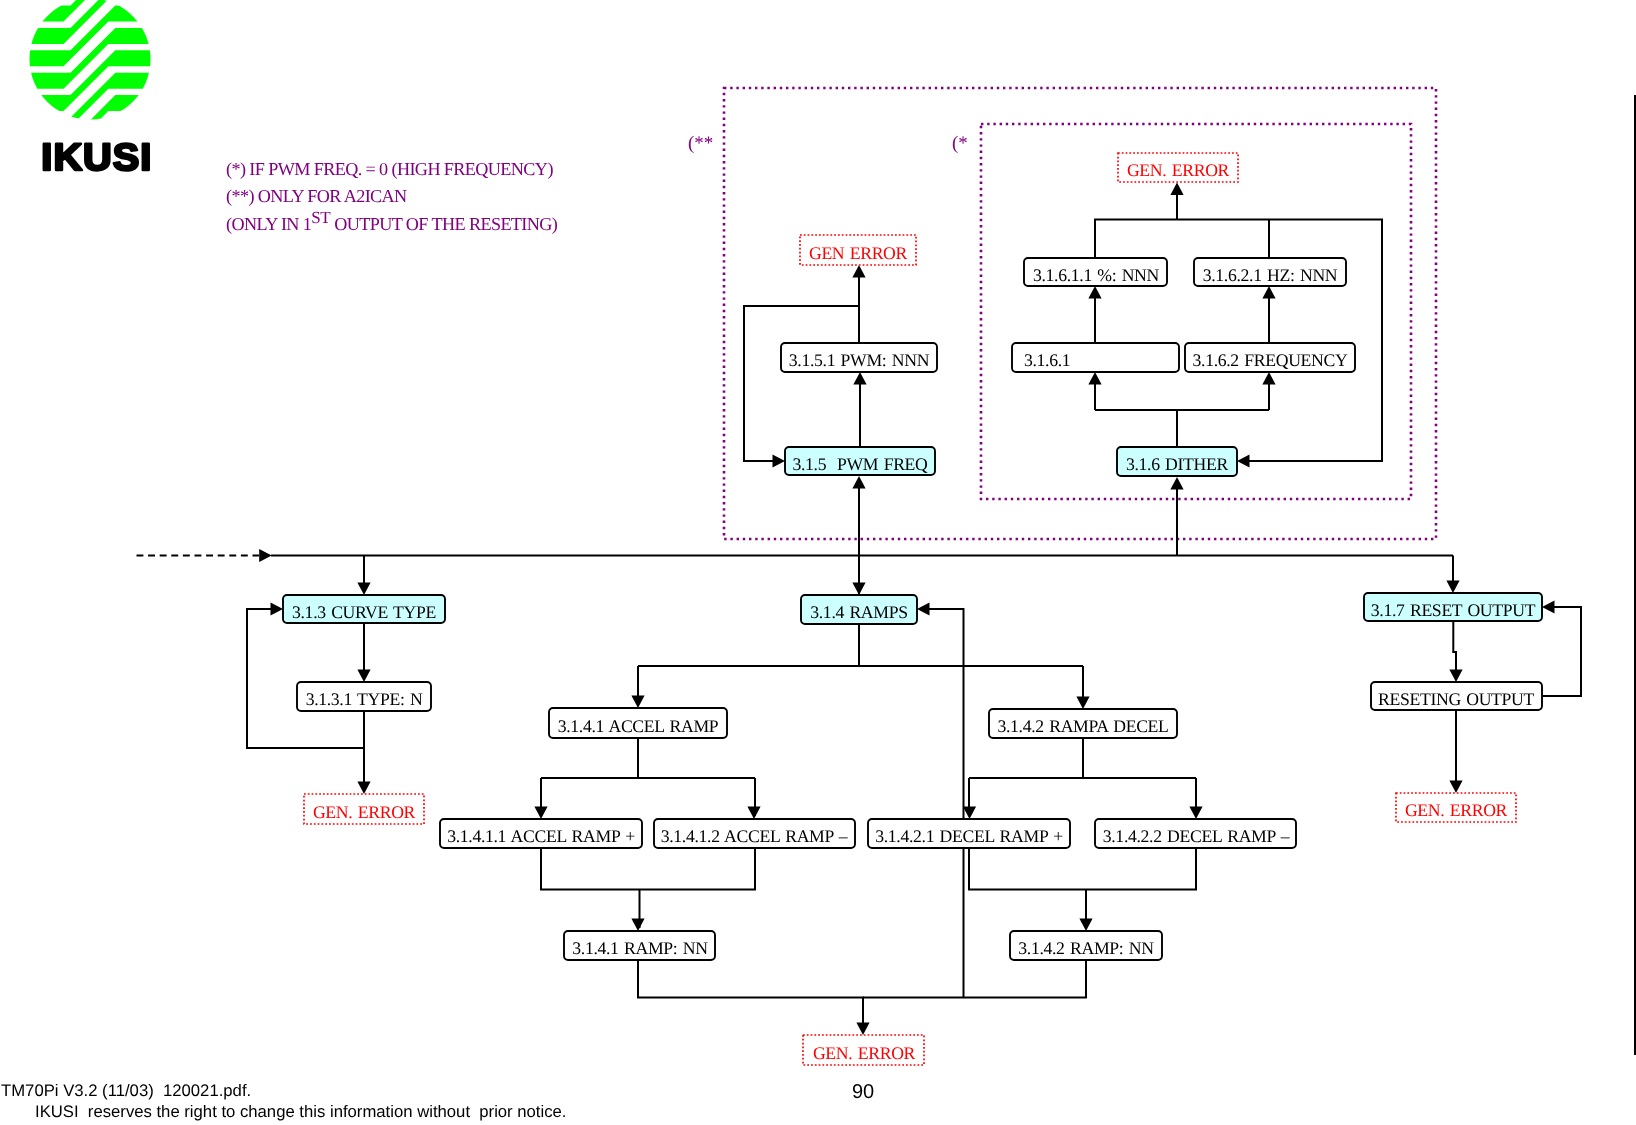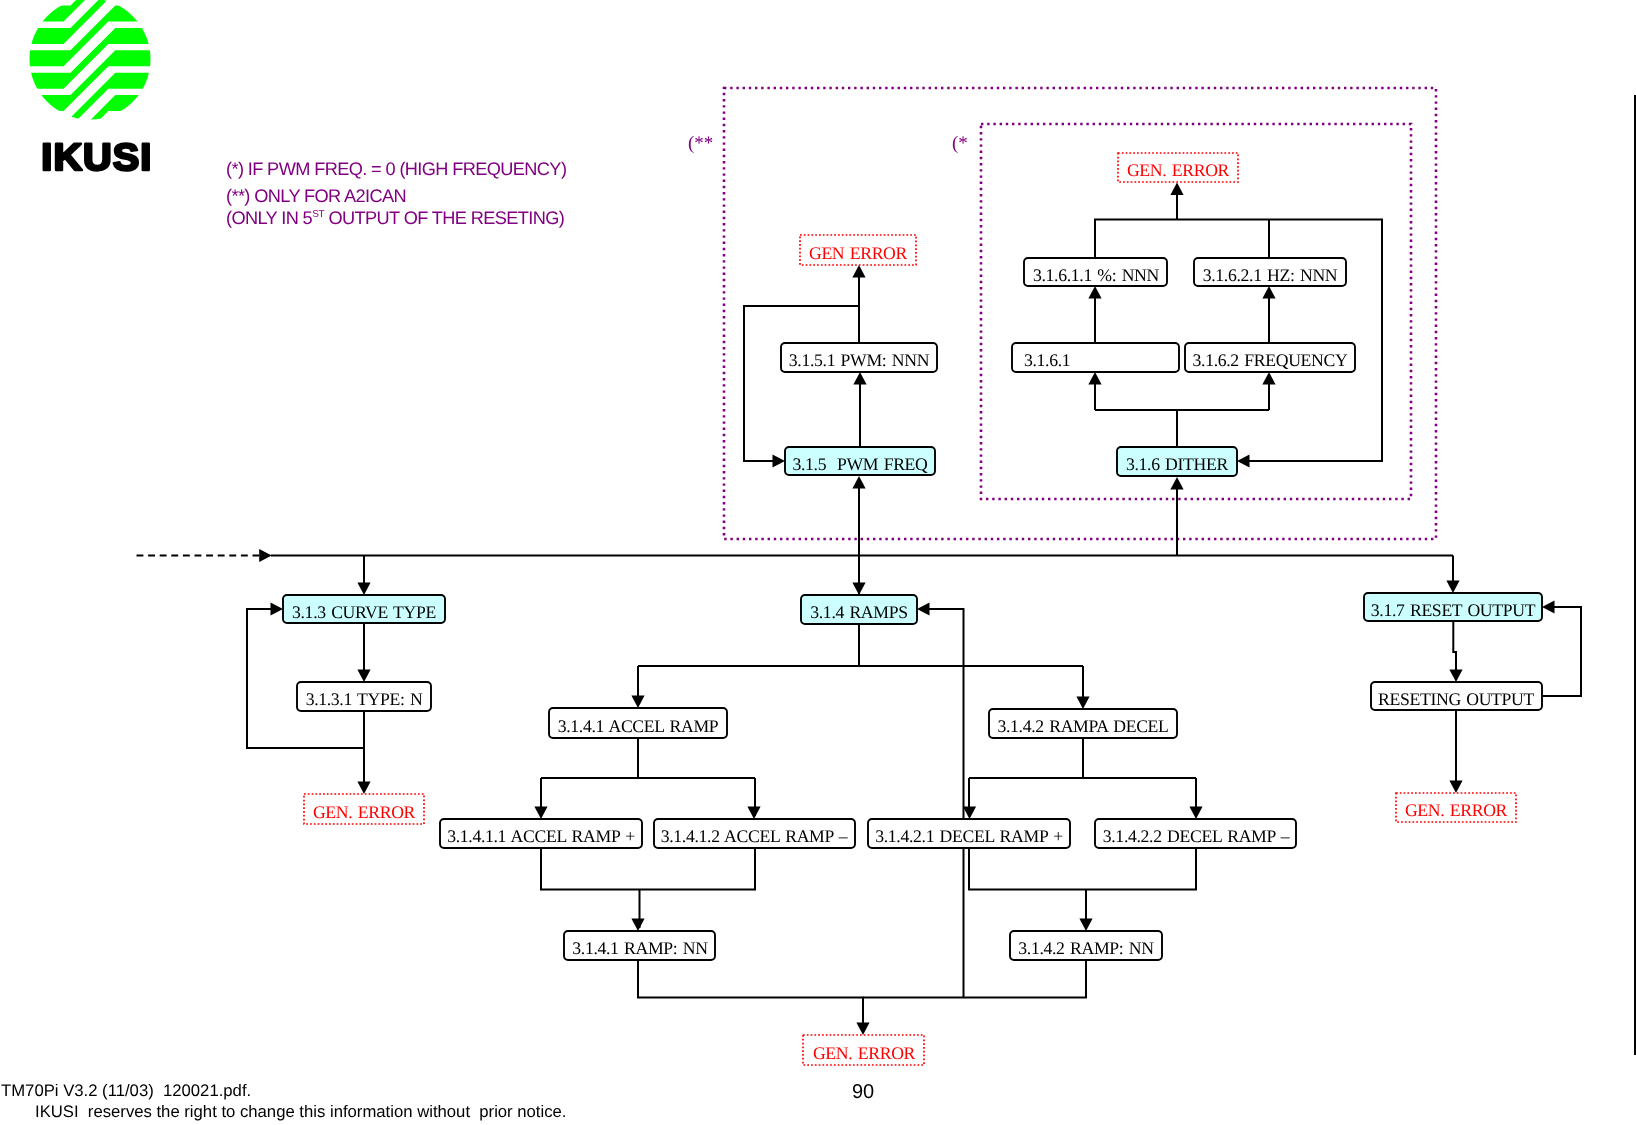--- a/index.html
+++ b/index.html
@@ -15,23 +15,23 @@
   .ebox{fill:none;stroke:var(--err);stroke-width:1.7;stroke-dasharray:1.75 2.05;stroke-linecap:butt;}
   .dbox{fill:none;stroke:var(--grp);stroke-width:2.6;stroke-dasharray:2.4 3.8;stroke-linecap:butt;}
   .conn path{fill:none;stroke:var(--ink);stroke-width:2;stroke-linecap:butt;}
   .conn path.dashseg{stroke-dasharray:6.9 4.7;}
   .arrowheads path{fill:var(--ink);stroke:none;}
   .nlbl{font-family:"Liberation Serif",serif;font-size:17.7px;fill:#000;
         letter-spacing:-0.33px;word-spacing:1.3px;text-anchor:middle;}
   .nlbl.lft{text-anchor:start;}
   .elbl{font-family:"Liberation Serif",serif;font-size:17.7px;fill:var(--err);
         letter-spacing:-0.33px;word-spacing:1.3px;text-anchor:middle;}
-  .legend{position:absolute;color:var(--grp);font-family:Liberation Sans, sans-serif;
+  .legend{position:absolute;color:var(--grp);font-family:Liberation Serif, serif;
           font-size:18.2px;letter-spacing:-0.62px;white-space:nowrap;text-align:right;}
-  .legend sup{font-size:10px;vertical-align:super;letter-spacing:-0.4px;}
+  .legend sup{font-size:17px;vertical-align:super;letter-spacing:-0.4px;}
   .marker{position:absolute;color:var(--grp);font-family:"Liberation Serif",serif;font-size:19px;}
   .footer{position:absolute;font-family:"Liberation Sans",sans-serif;font-size:16.7px;color:#000;
           white-space:pre;}
   .pagenum{position:absolute;font-family:"Liberation Sans",sans-serif;font-size:20px;color:#000;}
   #logo{position:absolute;left:28px;top:2px;width:132px;height:170px;overflow:visible;}
   .logoword{font-family:"Liberation Sans",sans-serif;font-weight:bold;font-size:38px;
             letter-spacing:1.0px;fill:#000;stroke:#000;stroke-width:2.6;
             paint-order:stroke fill;stroke-linejoin:round;}
   #pageedge{position:absolute;left:1634px;top:95px;width:2px;height:960px;background:#000;}
 </style>
@@ -58,21 +58,21 @@
       <path d="M -90.0,137.9 L 42.5,137.9 L 87.3,93.1 L 210.0,93.1 L 210.0,109.1 L 80.3,109.1 L 35.5,153.9 L -90.0,153.9 Z"></path>
       <path d="M -90.0,160.3 L 42.5,160.3 L 87.3,115.5 L 210.0,115.5 L 210.0,131.5 L 80.3,131.5 L 35.5,176.3 L -90.0,176.3 Z"></path>
     </g>
     <g transform="translate(13.3,167.8) scale(1.045,1)">
       <text x="0" y="0" class="logoword">IKUSI</text>
     </g>
   </svg>
 
   <div class="legend" style="left:226px;top:159px;">(*) IF PWM FREQ. = 0 (HIGH FREQUENCY)</div>
   <div class="legend" style="left:226px;top:186px;">(**) ONLY FOR A2ICAN</div>
-  <div class="legend" style="left:226px;top:208px;"><span>(ONLY IN 5</span><sup>ST</sup><span> OUTPUT OF THE RESETING)</span></div>
+  <div class="legend" style="left:226px;top:208px;"><span>(ONLY IN 1</span><sup>ST</sup><span> OUTPUT OF THE RESETING)</span></div>
 
   <div class="marker" style="left:688px;top:133px;">(**</div>
   <div class="marker" style="left:952px;top:133px;">(*</div>
 
   <div id="pageedge"></div>
 
   <div class="footer" style="left:1px;top:1081px;">TM70Pi V3.2 (11/03)  120021.pdf.</div>
   <div class="footer" style="left:1px;top:1102px;margin-left:34px;">IKUSI  reserves the right to change this information without  prior notice.</div>
   <div class="pagenum" style="left:852px;top:1081px;">90</div>
 

